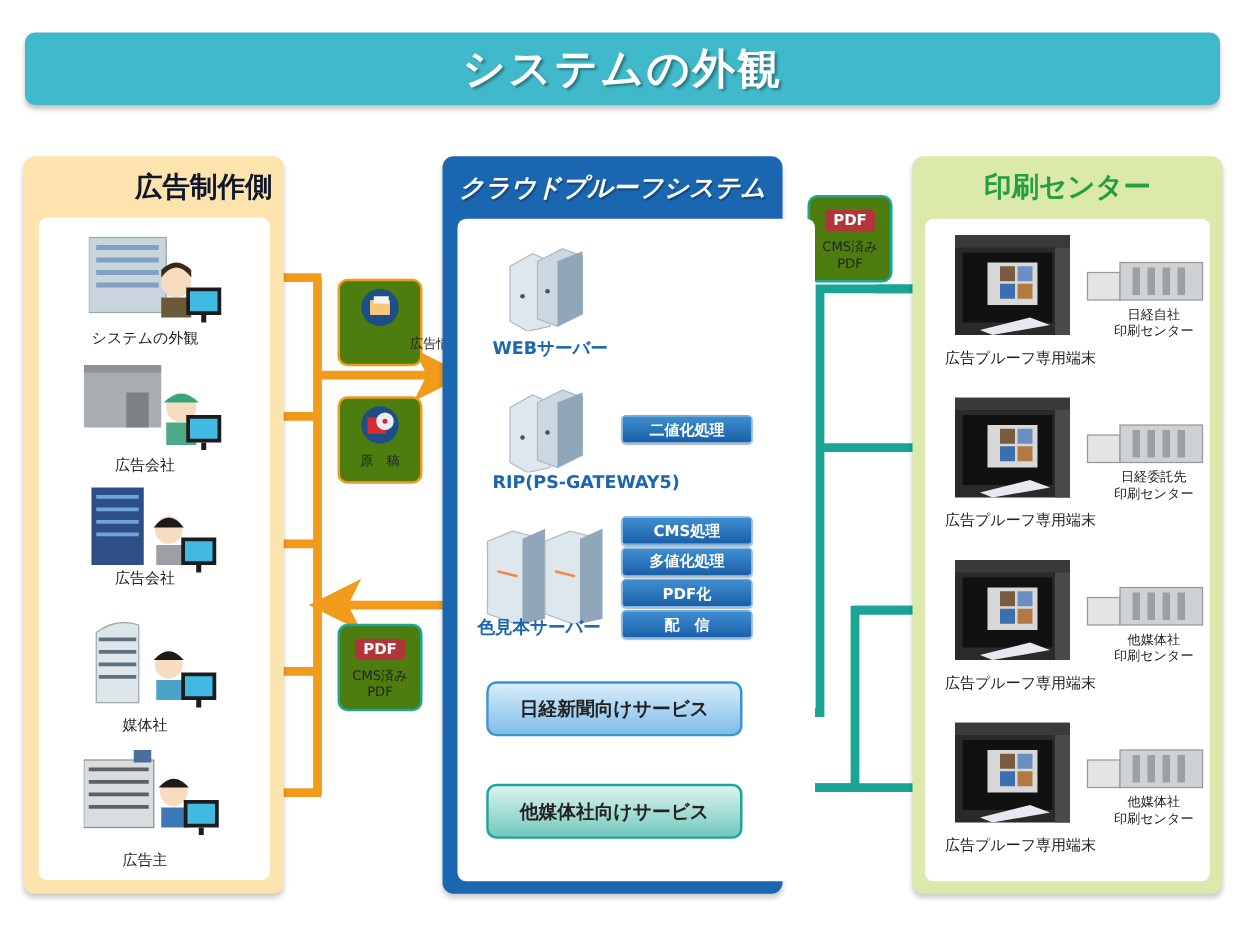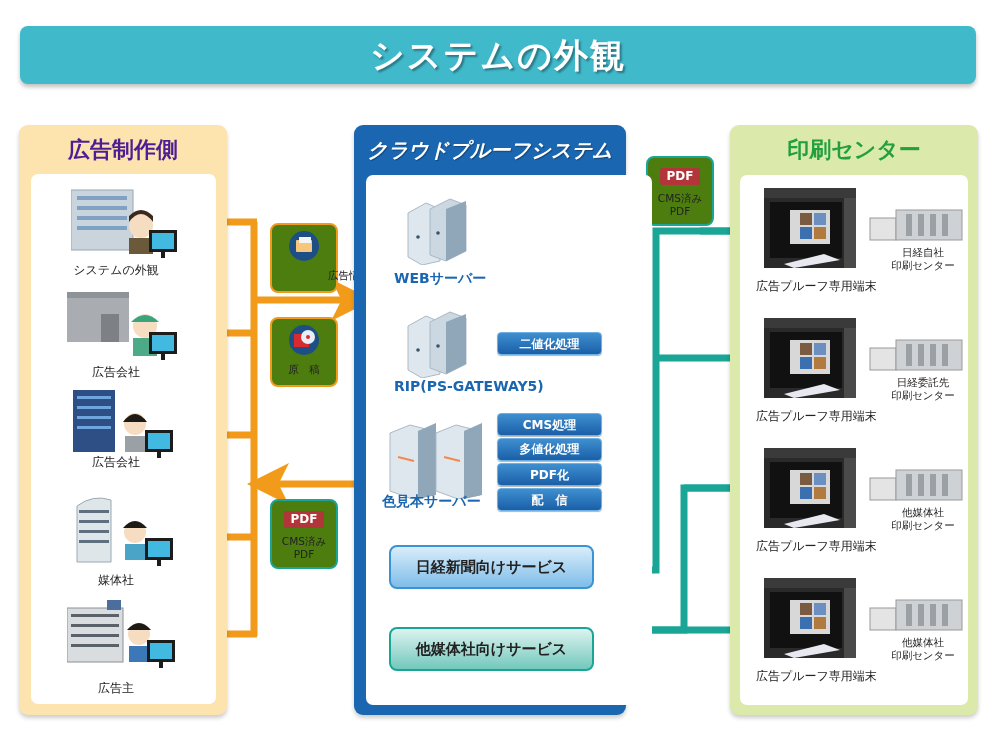--- a/index.html
+++ b/index.html
@@ -13,21 +13,21 @@
   #banner-title { left:0; top:0; width:956px; height:58px; line-height:58px; text-align:center;
             color:#fff; font-size:34px; font-weight:bold; letter-spacing:2px;
             text-shadow:2px 2px 2px rgba(0,0,0,0.35); }
 
   
   .panel-outer { border-radius:9px; box-shadow:0 3px 4px rgba(0,0,0,0.2); }
   .panel-inner { background:#fff; border-radius:7px; }
   .panel-title { font-weight:bold; text-align:center; font-size:21px; }
 
   #left-panel { left:19px; top:125px; width:208px; height:590px; background:#fde3ad; }
-  #left-title { left:0; top:10px; width:208px; color:#4c1d95; font-size:22px; }
+  #left-title { left:0; top:10px; width:208px; color:#0f172a; font-size:22px;padding-left:40px; }
   #left-inner { left:12px; top:49px; width:185px; height:530px; }
 
   #mid-panel { left:354px; top:125px; width:272px; height:590px; background:#1a66b0; }
   #mid-title { left:0; top:12px; width:272px; color:#fff; font-size:20px; font-style:italic;
                text-shadow:1px 1px 1px rgba(0,0,0,0.3); }
   #mid-inner { left:12px; top:50px; width:250px; height:530px;padding-left:36px; }
 
   #right-panel { left:730px; top:125px; width:248px; height:590px; background:#dbe9aa; }
   #right-title { left:0; top:10px; width:248px; color:#22a040; font-size:22px; }
   #right-inner { left:10px; top:50px; width:228px; height:530px; }

